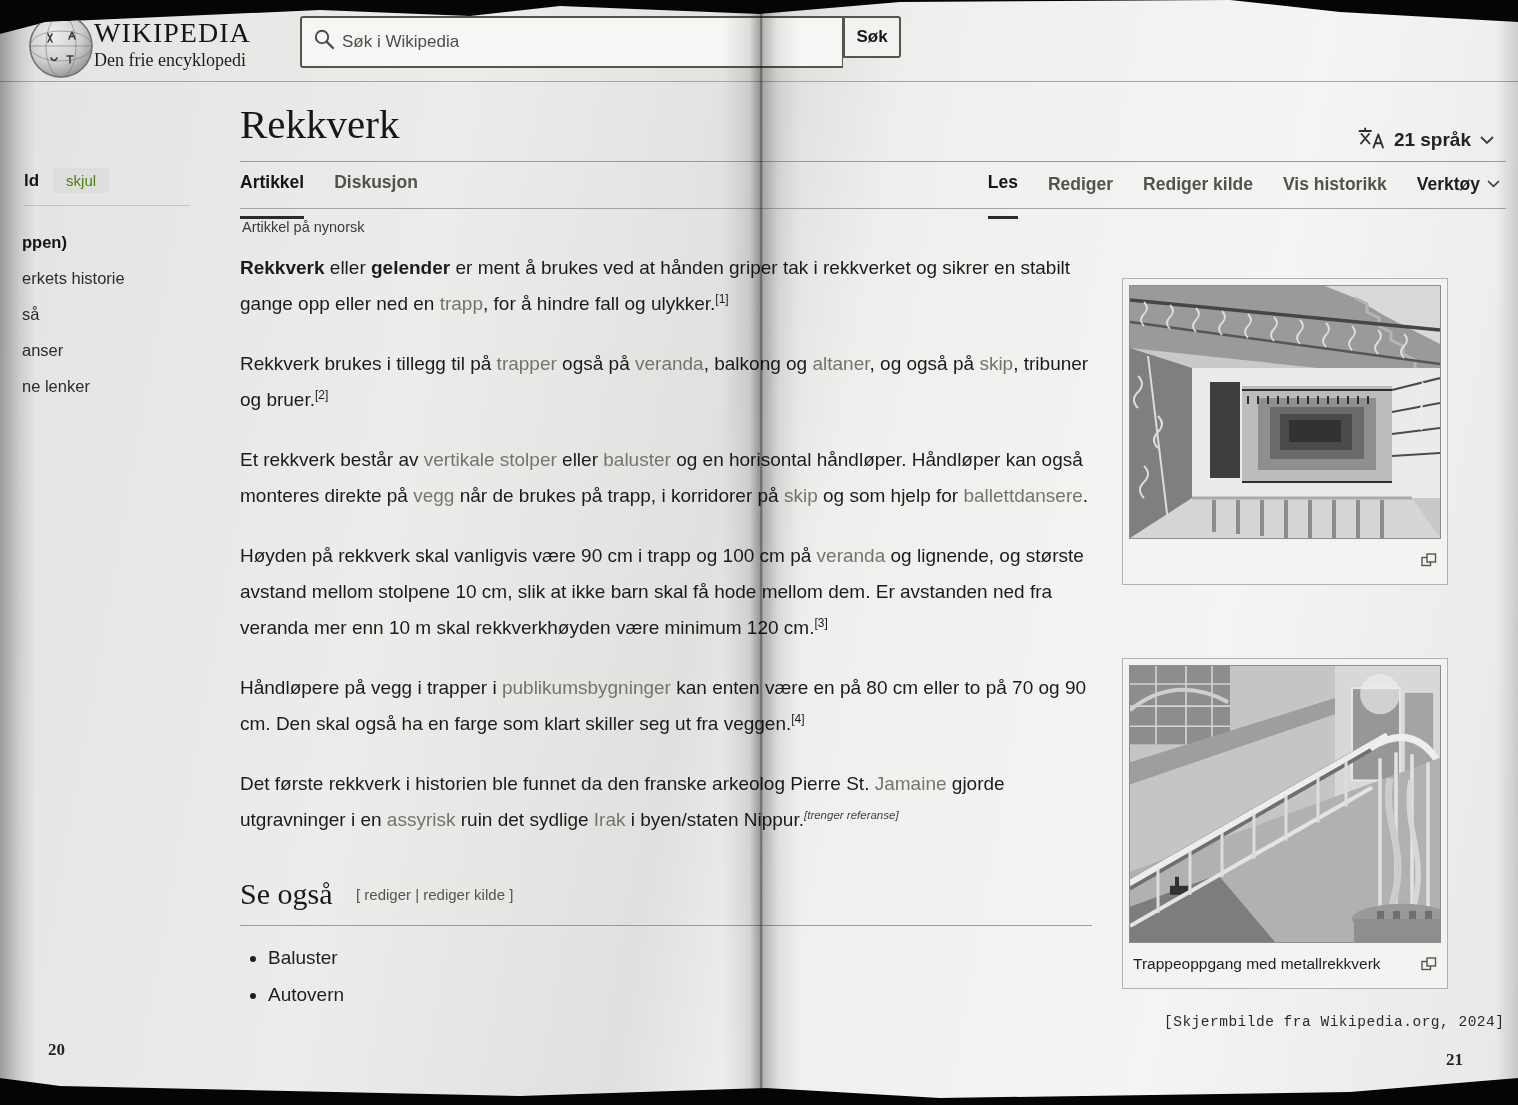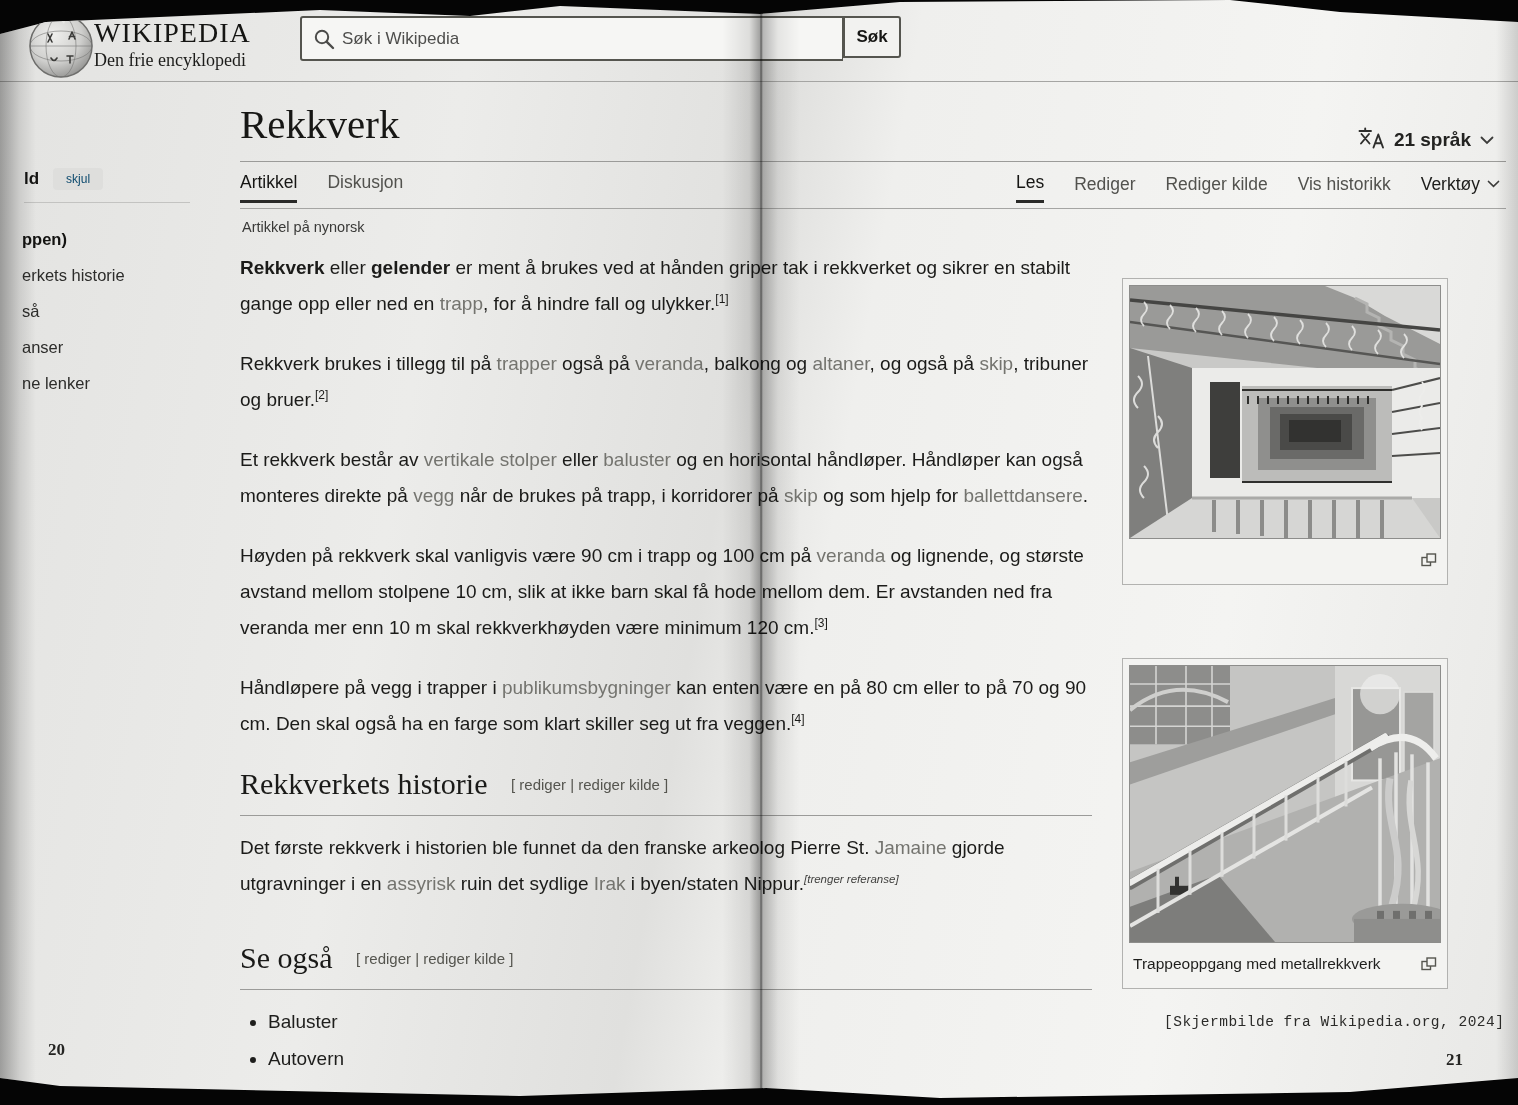--- a/index.html
+++ b/index.html
@@ -19,48 +19,48 @@
   .fold{ position:absolute; left:722px; top:0; width:78px; height:100%; pointer-events:none; z-index:45;
     background:linear-gradient(90deg,rgba(0,0,0,0) 0%,rgba(0,0,0,0.10) 35%,rgba(0,0,0,0.34) 48.5%,rgba(0,0,0,0.62) 50%,rgba(0,0,0,0.26) 52.5%,rgba(0,0,0,0.07) 72%,rgba(0,0,0,0) 100%);}
 
   
   .wp-header{ position:absolute; left:0; top:6px; width:100%; height:76px; border-bottom:1px solid #a5a5a3; }
   .globe{ position:absolute; left:26px; top:4px; }
   .brand{ position:absolute; left:94px; top:12px; font-family:"Liberation Serif","DejaVu Serif",serif; color:#151513; }
   .brand .wordmark{ font-size:28px; letter-spacing:1px; line-height:30px; }
   .brand .tagline{ font-size:18px; margin-top:2px; color:#1c1c1a; }
   .search-wrap{ position:absolute; left:300px; top:10px; display:flex; height:42px; }
-  .search-box{ width:543px; height:45px; border:2px solid #55554f; border-right:1px solid #55554f; border-radius:3px 0 0 3px;
+  .search-box{ width:543px; height:52px; border:2px solid #55554f; border-right:1px solid #55554f; border-radius:3px 0 0 3px;
     background:#f6f6f4; position:relative; }
   .search-box input{ width:100%; height:100%; border:none; outline:none; background:transparent;
     padding:0 10px 0 40px; font-size:17px; color:#333; font-family:inherit; }
   .search-box input::placeholder{ color:#4e4e4c; opacity:1; }
   .search-icon{ position:absolute; left:10px; top:9px; }
   .search-btn{ width:58px; height:42px; border:2px solid #55554f; border-radius:0 3px 3px 0; background:#f2f2f0;
     font-weight:700; font-size:17px; color:#171715; display:flex; align-items:center; justify-content:center; cursor:pointer; }
 
   
   .sidebar{ position:absolute; left:0; top:168px; width:228px; font-size:16.5px; color:#2d2d2b; }
   .sb-head{ display:flex; align-items:center; gap:14px; padding-left:24px; }
   .sb-head .frag{ font-weight:700; font-size:17px; color:#141412; }
-  .sb-hide{ background:#dededc; border-radius:4px; padding:4px 13px; font-size:12px; color:#0c4a6e; cursor:pointer; }
+  .sb-hide{ background:#dededc; border-radius:4px; padding:4px 13px; font-size:15px; color:#4d7c0f; cursor:pointer; }
   .sb-rule{ border-top:1px solid #c3c3c1; margin:12px 0 0 24px; width:166px; }
   .sidebar ul{ list-style:none; margin-top:18px; }
   .sidebar li{ padding:8px 0 8px 22px; line-height:20px; cursor:pointer; }
   .sidebar li.cur{ font-weight:700; color:#131311; }
 
   
   .page-title{ position:absolute; left:240px; top:100px; font-family:"Liberation Serif","DejaVu Serif",serif;
     font-weight:400; font-size:41px; color:#171715; }
   .lang-sel{ position:absolute; right:24px; top:126px; display:flex; align-items:center; gap:9px; cursor:pointer; }
   .lang-sel .lbl{ font-size:19px; font-weight:700; color:#232321; }
   .title-rule{ position:absolute; left:240px; right:12px; top:161px; border-top:1px solid #9b9b99; }
   .tabs-left{ position:absolute; left:240px; top:172px; display:flex; gap:30px; font-size:17.5px; }
   .tabs-right{ position:absolute; right:18px; top:172px; display:flex; gap:30px; font-size:17.5px; align-items:center; }
-  .tab{ color:#52524e; padding-bottom:7px; cursor:pointer; white-space:nowrap; }
+  .tab{ color:#52524e; padding-bottom:23px; cursor:pointer; white-space:nowrap;font-weight:bold; }
   .tab.active{ color:#161614; border-bottom:3.5px solid #2a2a28; }
   .tab.dark{ color:#1d1d1b; display:flex; align-items:center; gap:7px; }
   .tabs-rule{ position:absolute; left:240px; right:12px; top:208px; border-top:1px solid #a5a5a3; }
   .variant-note{ position:absolute; left:242px; top:219px; font-size:14.5px; color:#393937; }
 
   
   .content{ position:absolute; left:240px; top:250px; width:852px; font-size:19px; line-height:36px; color:#1b1b19; }
   .content p{ margin:0 0 24px; }
   .s-b{ font-weight:700; }
   .s-l{ color:#74746f; }
@@ -180,24 +180,20 @@
   <div class="tabs-rule"></div>
   <div class="variant-note">Artikkel på nynorsk</div>
 
   <div class="content">
     <p><span class="s-b">Rekkverk</span><span> eller </span><span class="s-b">gelender</span><span> er ment å brukes ved at hånden griper tak i rekkverket og sikrer en stabilt gange opp eller ned en </span><span class="s-l">trapp</span><span>, for å hindre fall og ulykker.</span><span class="s-r">[1]</span></p>
     <p><span>Rekkverk brukes i tillegg til på </span><span class="s-l">trapper</span><span> også på </span><span class="s-l">veranda</span><span>, balkong og </span><span class="s-l">altaner</span><span>, og også på </span><span class="s-l">skip</span><span>, tribuner og bruer.</span><span class="s-r">[2]</span></p>
     <p><span>Et rekkverk består av </span><span class="s-l">vertikale stolper</span><span> eller </span><span class="s-l">baluster</span><span> og en horisontal håndløper. Håndløper kan også monteres direkte på </span><span class="s-l">vegg</span><span> når de brukes på trapp, i korridorer på </span><span class="s-l">skip</span><span> og som hjelp for </span><span class="s-l">ballettdansere</span><span>.</span></p>
     <p><span>Høyden på rekkverk skal vanligvis være 90 cm i trapp og 100 cm på </span><span class="s-l">veranda</span><span> og lignende, og største avstand mellom stolpene 10 cm, slik at ikke barn skal få hode mellom dem. Er avstanden ned fra veranda mer enn 10 m skal rekkverkhøyden være minimum 120 cm.</span><span class="s-r">[3]</span></p>
     <p><span>Håndløpere på vegg i trapper i </span><span class="s-l">publikumsbygninger</span><span> kan enten være en på 80 cm eller to på 70 og 90 cm. Den skal også ha en farge som klart skiller seg ut fra veggen.</span><span class="s-r">[4]</span></p>
 
-    <h2 class="sect">
-      <span>Rekkverkets historie</span>
-      <span class="edit-note">[ rediger | rediger kilde ]</span>
-    </h2>
     <p><span>Det første rekkverk i historien ble funnet da den franske arkeolog Pierre St. </span><span class="s-l">Jamaine</span><span> gjorde utgravninger i en </span><span class="s-l">assyrisk</span><span> ruin det sydlige </span><span class="s-l">Irak</span><span> i byen/staten Nippur.</span><span class="s-ri">[trenger referanse]</span></p>
 
     <h2 class="sect" style="margin-top:38px">
       <span>Se også</span>
       <span class="edit-note">[ rediger | rediger kilde ]</span>
     </h2>
     <ul>
       <li>Baluster</li>
       <li>Autovern</li>
     </ul>

